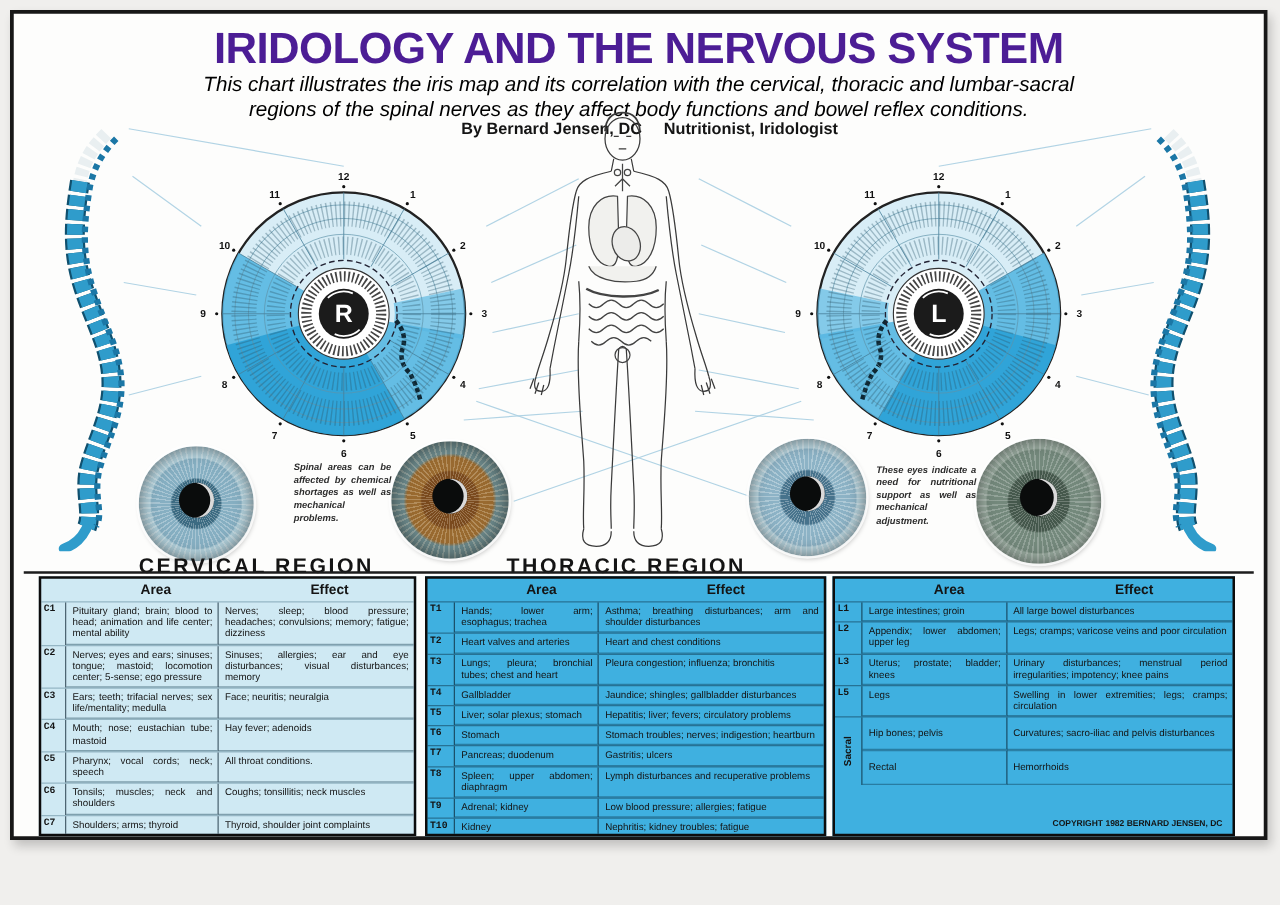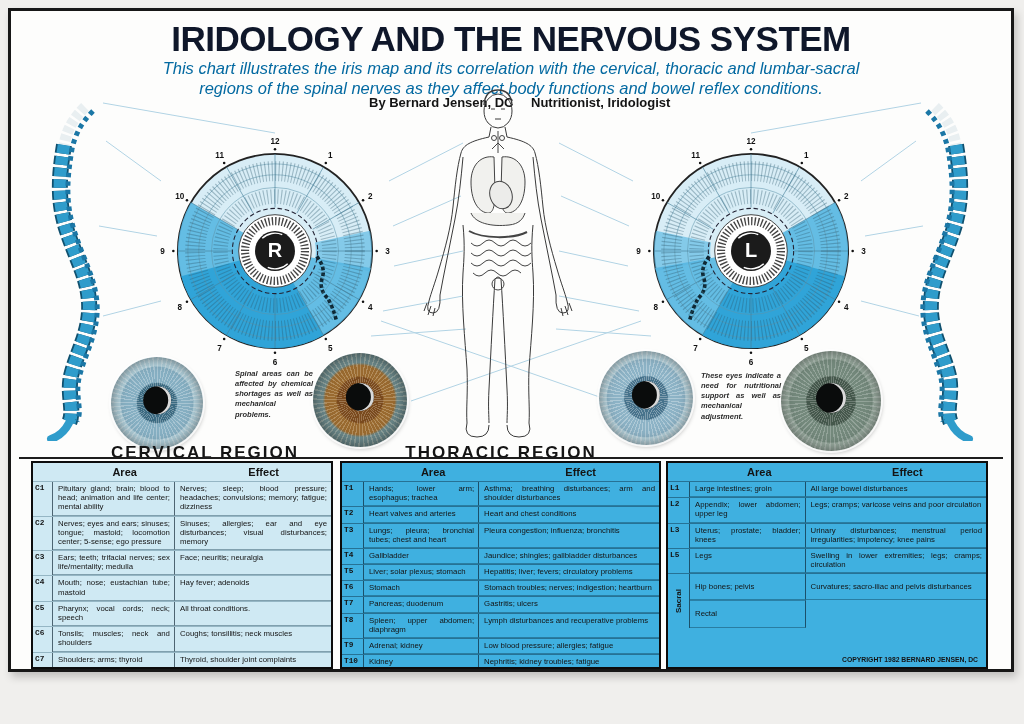--- a/index.html
+++ b/index.html
@@ -2,23 +2,23 @@
 <html><head>
 <meta charset="utf-8">
 <style>
   html,body{margin:0;padding:0;}
   body{width:1024px;height:724px;background:#f0efed;position:relative;overflow:hidden;
        font-family:"Liberation Sans","DejaVu Sans",sans-serif;color:#141414;}
   .sheet{position:absolute;left:8px;top:8px;width:1000px;height:658px;background:#fdfdfc;
          border:3px solid #171717;box-shadow:3px 5px 8px rgba(0,0,0,.2);}
   
   .title{position:absolute;top:8px;left:0;width:100%;text-align:center;font-size:35px;
-         font-weight:bold;letter-spacing:-.5px;color:#0f172a;}
+         font-weight:bold;letter-spacing:-.5px;color:#4c1d95;}
   .sub{position:absolute;left:0;width:100%;text-align:center;font-style:italic;
-       font-size:16.5px;color:#0369a1;}
+       font-size:16.5px;color:#000000;}
   .sub1{top:48px;} .sub2{top:68px;}
   .byline{position:absolute;top:84px;font-weight:bold;font-size:13px;width:220px;text-align:left;}
   .by-l{left:358px;} .by-r{left:520px;}
   
   .lines{position:absolute;left:0;top:0;width:1000px;height:658px;pointer-events:none;}
   
   .spine{position:absolute;width:100px;height:340px;top:90px;}
   .spine-l{left:12px;} .spine-r{left:886px;transform:scaleX(-1);}
   
   .ichart{position:absolute;width:236px;height:236px;top:122px;}
@@ -463,17 +463,18 @@
         <div class="tarea underl">Legs</div>
         <div class="teffect underl">Swelling in lower extremities; legs; cramps; circulation</div>
       </div>
     <div class="sacral">
       <div class="sac-label">
           <span>Sacral</span>
         </div>
       <div class="sac-area sac-r1 underl">Hip bones; pelvis</div>
       <div class="sac-eff sac-r1 underl">Curvatures; sacro-iliac and pelvis disturbances</div>
       <div class="sac-area underl">Rectal</div>
+      <div class="sac-eff underl">Hemorrhoids</div>
     </div>
     <div class="copyright">COPYRIGHT 1982 BERNARD JENSEN, DC</div>
   </div>
 
 </div>
 
 </body></html>

